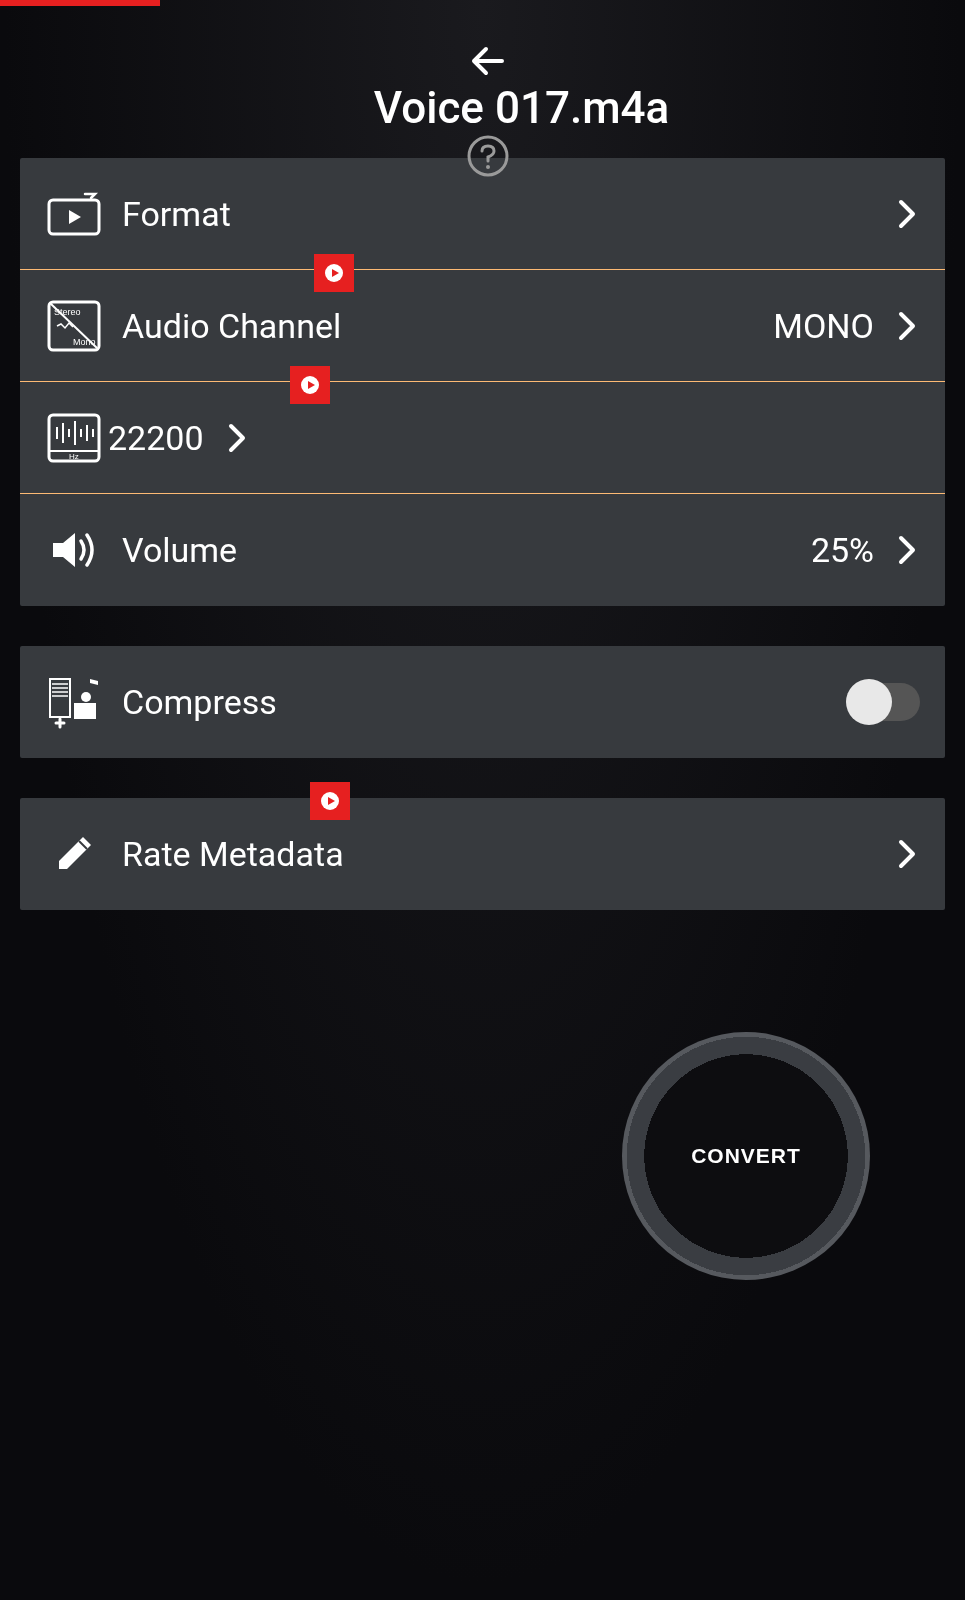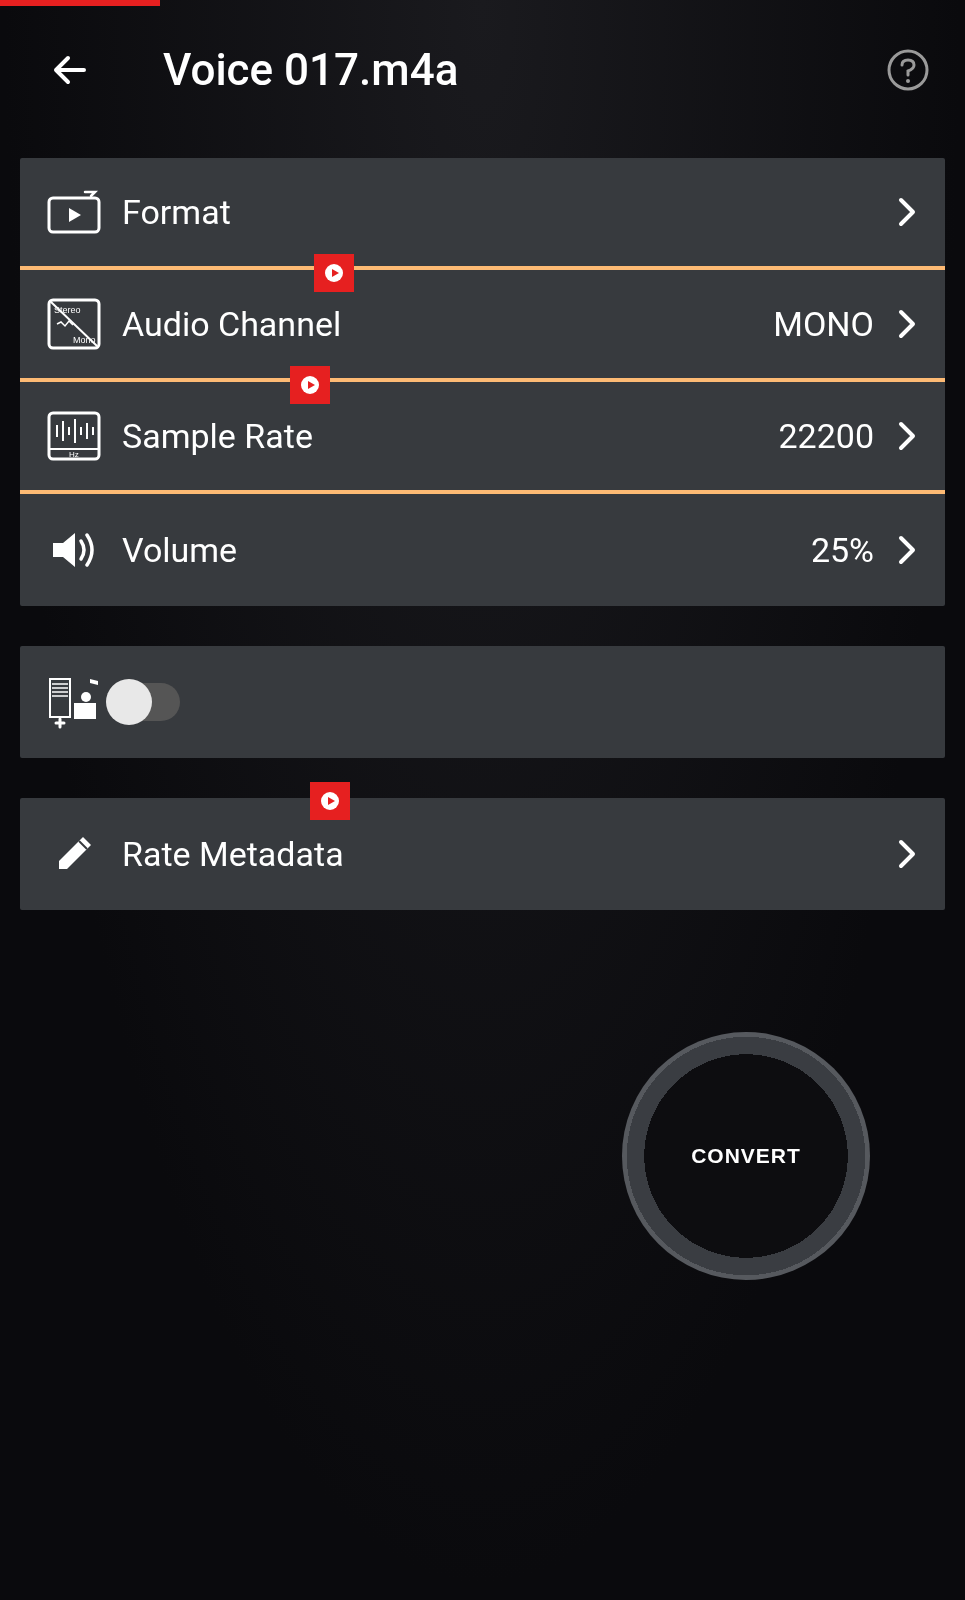--- a/index.html
+++ b/index.html
@@ -25,20 +25,21 @@
       width: 160px;
       height: 6px;
       background: #e62020;
     }
     
     .header {
       display: flex;
       align-items: center;
       padding: 40px 35px 30px 45px;
       height: 130px;
+      flex-direction: column;
     }
     
     .back-icon {
       width: 50px;
       height: 50px;
       display: flex;
       align-items: center;
       justify-content: center;
       cursor: pointer;
     }
@@ -67,21 +68,21 @@
       background: #373a3e;
       border-radius: 2px;
       margin-bottom: 40px;
     }
     
     .row {
       display: flex;
       align-items: center;
       height: 112px;
       padding: 0 25px 0 20px;
-      border-bottom: 4px solid #fdba74;
+      border-bottom: 1px solid #fdba74;
       cursor: pointer;
       position: relative;
     }
     
     .row:last-child {
       border-bottom: none;
     }
     
     .row-icon {
       width: 68px;
@@ -255,21 +256,20 @@
           <line x1="16" y1="10" x2="16" y2="30" stroke="#ffffff" stroke-width="2"></line>
           <line x1="22" y1="16" x2="22" y2="24" stroke="#ffffff" stroke-width="2"></line>
           <line x1="28" y1="8" x2="28" y2="32" stroke="#ffffff" stroke-width="2"></line>
           <line x1="34" y1="16" x2="34" y2="24" stroke="#ffffff" stroke-width="2"></line>
           <line x1="40" y1="12" x2="40" y2="28" stroke="#ffffff" stroke-width="2"></line>
           <line x1="46" y1="16" x2="46" y2="24" stroke="#ffffff" stroke-width="2"></line>
           <line x1="2" y1="38" x2="52" y2="38" stroke="#ffffff" stroke-width="2"></line>
           <text x="22" y="46" font-size="8" fill="#ffffff" font-family="Arial">Hz</text>
         </svg>
       </div>
-      <div class="row-label">Sample Rate</div>
       <div class="row-value">22200</div>
       <div class="chevron">
         <svg width="18" height="30" viewBox="0 0 18 30">
             <path d="M 3 3 L 15 15 L 3 27" stroke="#ffffff" stroke-width="4" fill="none" stroke-linecap="round" stroke-linejoin="round"></path>
           </svg>
       </div>
     </div>
 
     <div class="row">
       <div class="row-icon">
@@ -298,20 +298,21 @@
           <line x1="6" y1="9" x2="22" y2="9" stroke="#ffffff" stroke-width="1.5"></line>
           <line x1="6" y1="13" x2="22" y2="13" stroke="#ffffff" stroke-width="1.5"></line>
           <line x1="6" y1="17" x2="22" y2="17" stroke="#ffffff" stroke-width="1.5"></line>
           <line x1="6" y1="21" x2="22" y2="21" stroke="#ffffff" stroke-width="1.5"></line>
           <circle cx="40" cy="22" r="5" fill="#ffffff"></circle>
           <path d="M 44 20 L 44 8 L 52 10 L 52 6 L 44 4" fill="#ffffff"></path>
           <rect x="28" y="28" width="22" height="16" fill="#ffffff"></rect>
           <path d="M 10 48 L 18 48 M 14 44 L 14 52" stroke="#ffffff" stroke-width="3" stroke-linecap="round"></path>
         </svg>
       </div>
+      <div class="row-label">Compress</div>
       <div class="toggle">
         <div class="toggle-knob"></div>
       </div>
     </div>
   </div>
 
   <div class="section">
     <div class="row">
       <div class="premium-badge bp3">
         <svg width="18" height="18" viewBox="0 0 18 18">

